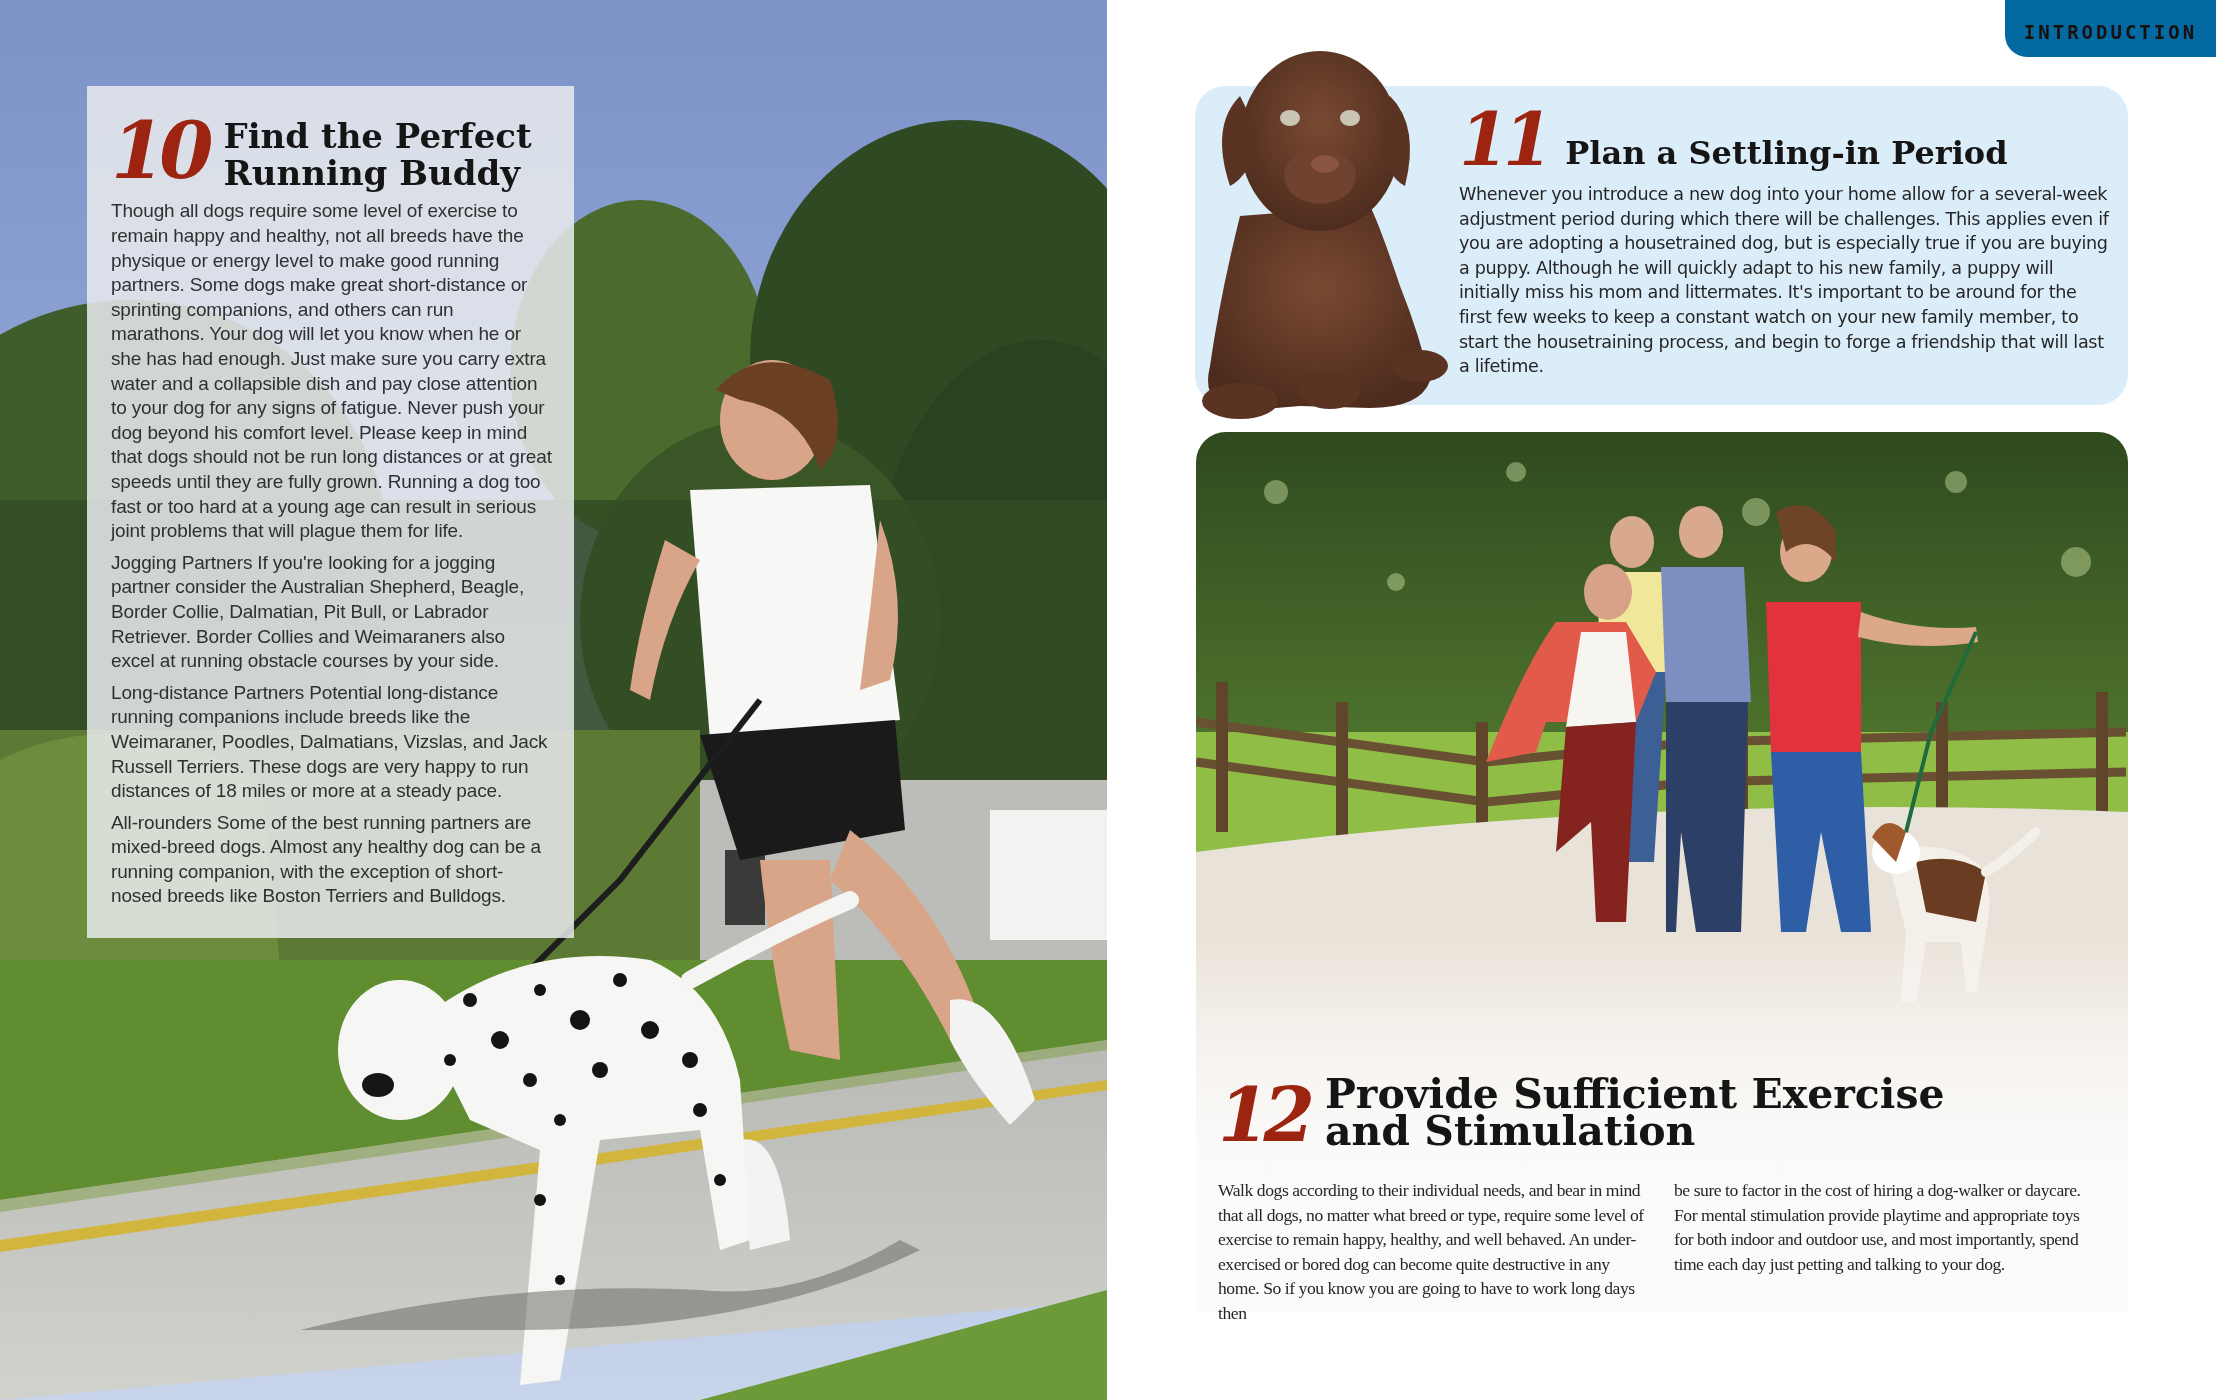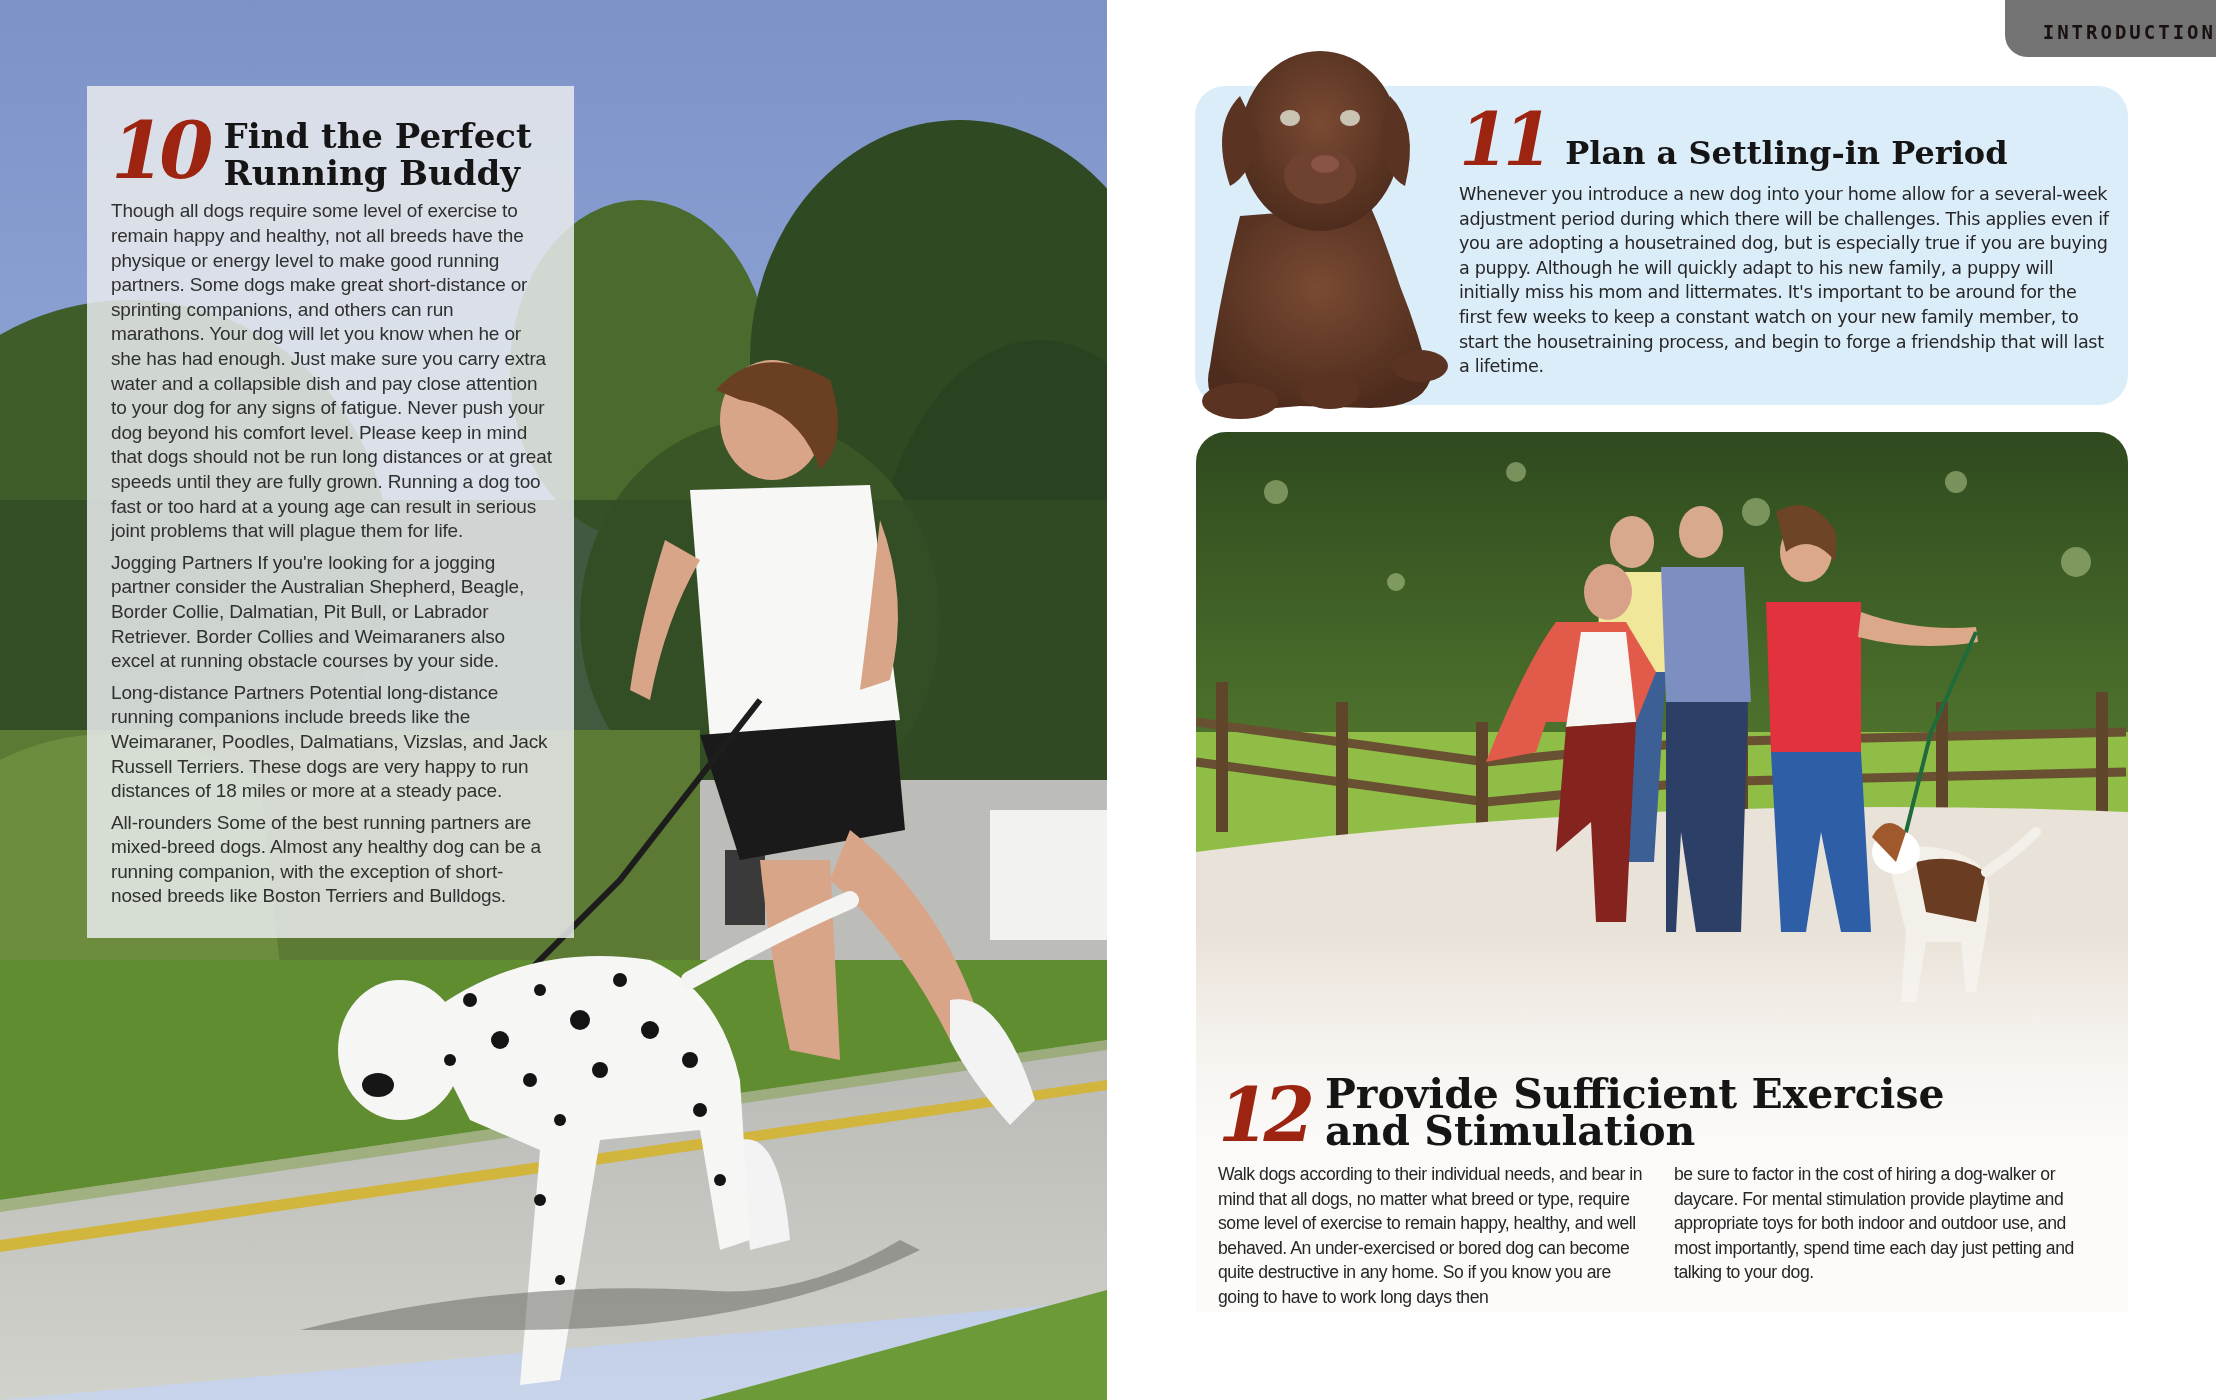--- a/index.html
+++ b/index.html
@@ -28,22 +28,22 @@
   .left-textbox .h-title { font-size: 34px; margin-top: 18px; }
   .left-body p {
     font-family: Liberation Sans, sans-serif; font-size: 19px; line-height: 24.6px;
     color: #303030; margin-bottom: 7px; letter-spacing: -0.15px;
   }
   .left-body { margin-top: 8px; }
 
   
   .intro-tab {
     position: absolute; left: 2005px; top: 0; width: 211px; height: 57px;
-    background: #737373; border-bottom-left-radius: 22px;
-    display: flex; align-items: center; justify-content: flex-end;
+    background: #0369a1; border-bottom-left-radius: 22px;
+    display: flex; align-items: center; justify-content: center;
   }
   .intro-tab span {
     font-family: "DejaVu Sans Mono", monospace; font-weight: bold; font-size: 19px;
     letter-spacing: 3px; color: #1a1010; text-transform: uppercase; padding-top: 6px;
   }
 
   .blue-box {
     position: absolute; left: 1195px; top: 86px; width: 933px; height: 319px;
     background: #dcedfa; border-radius: 30px;
   }
@@ -63,22 +63,22 @@
   .photo-panel svg { position: absolute; left: 0; top: 0; width: 932px; height: 880px; }
   .panel-fade {
     position: absolute; left: 0; top: 500px; width: 932px; height: 380px;
     background: linear-gradient(to bottom, rgba(250,248,246,0) 0%, rgba(250,248,246,0.75) 30%, rgba(252,251,250,0.96) 55%, #fcfbfa 100%);
   }
   .sec12 { position: absolute; left: 1218px; top: 1076px; width: 900px; }
   .sec12 .num-glyph { font-size: 74px; margin-right: 16px; margin-top: 2px; }
   .sec12 .h-title { font-size: 41px; line-height: 37px; margin-top: 0; }
   .sec12-cols { display: flex; gap: 30px; margin-top: 10px; }
   .sec12-cols p {
-    width: 426px; font-family: Liberation Sans, sans-serif; font-size: 17.6px;
-    line-height: 24.6px; color: #262626; letter-spacing: -0.45px;
+    width: 426px; font-family: Liberation Serif, serif; font-size: 17.6px;
+    line-height: 24.6px; color: #262626; letter-spacing: -0.45px; margin-top: 16px;
   }
 </style>
 </head>
 <body>
 
 <div class="left-photo">
   <svg viewBox="0 0 1107 1400" preserveAspectRatio="none">
     <defs>
       <linearGradient id="sky" x1="0" y1="0" x2="0" y2="1">
         <stop offset="0" stop-color="#7d93c8"></stop>

